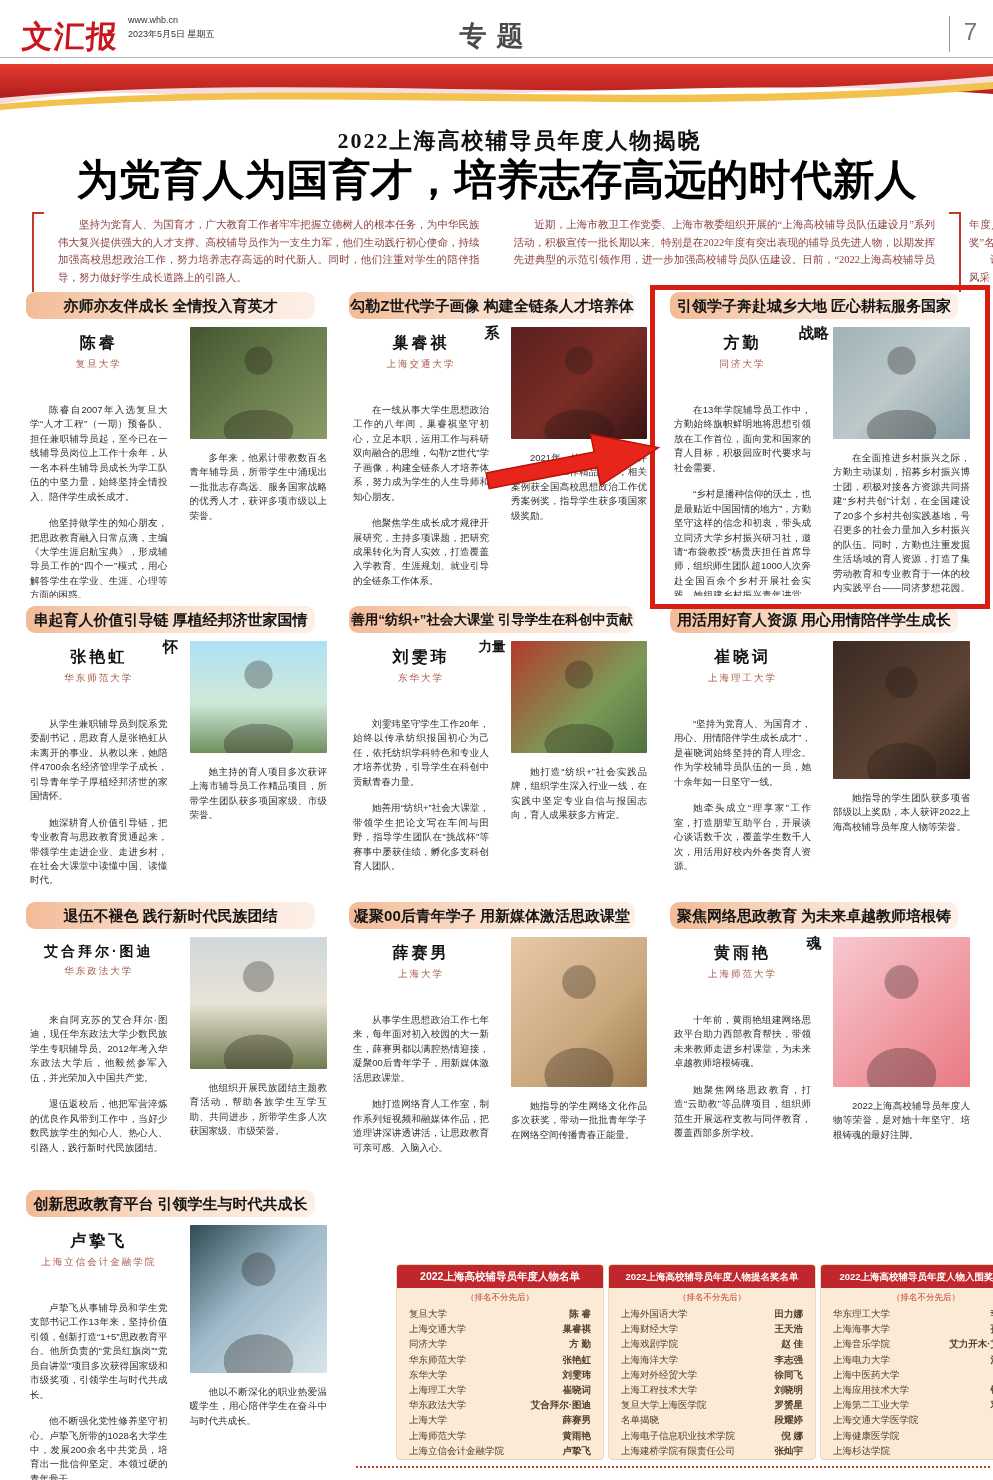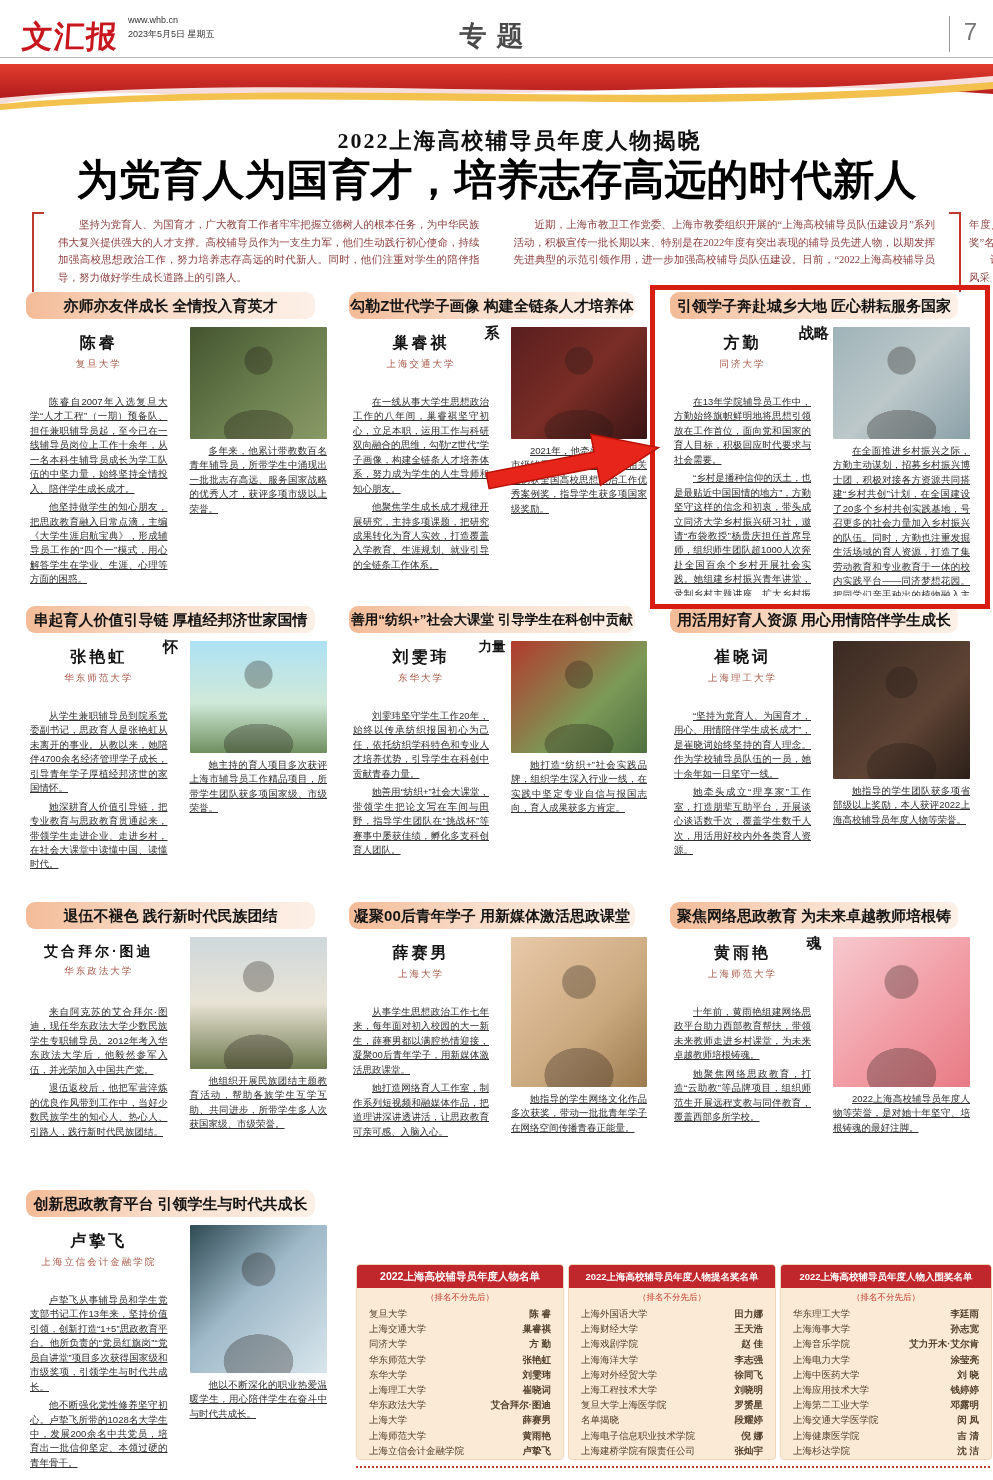--- a/index.html
+++ b/index.html
@@ -36,21 +36,21 @@
   .art{position:absolute;overflow:hidden;background:#fff;}
   .ahead{margin:0 20px 8px 4px;height:27px;line-height:27px;text-align:center;font-size:15px;font-weight:800;
          color:#141414;border-radius:9px;
          background:linear-gradient(90deg,#f3bb97 0%,#f9ddca 45%,#fdf0e7 100%);}
   .acols{display:flex;gap:22px;padding:0 8px;}
   .acol{flex:1;min-width:0;}
   .byline{height:58px;text-align:center;padding-top:6px;}
   .aname{font-size:16px;font-weight:800;color:#111;letter-spacing:3px;}
   .aschool{font-size:9.5px;color:#a85848;margin-top:4px;letter-spacing:2px;
            font-family:"Liberation Serif",serif;}
-  .atext{margin:4px 0 2px 0;font-size:9.5px;line-height:1.52;text-align:justify;text-indent:2em;color:#2e2e2e;text-decoration:underline;}
+  .atext{margin:12px 0 2px 0;font-size:9.5px;line-height:1.52;text-align:justify;text-indent:2em;color:#2e2e2e;}
   .photo{width:100%;height:112px;border-radius:1px;margin-bottom:5px;
          background-image:var(--sil),var(--bg);background-size:cover;}
   .photo{--sil:radial-gradient(circle at 50% 30%,rgba(30,22,18,.30) 13%,rgba(0,0,0,0) 14%),
               radial-gradient(ellipse 42% 30% at 50% 92%,rgba(30,22,18,.30) 60%,rgba(0,0,0,0) 61%);}
   .ph0{--bg:linear-gradient(135deg,#44552f,#6b7f4f 55%,#8a9a66);}
   .ph1{--bg:linear-gradient(135deg,#5a1f1f,#7a2d26 50%,#3a1515);}
   .ph2{--bg:linear-gradient(135deg,#9fb3b8,#bcc8ca 50%,#8aa0a8);}
   .ph3{--bg:linear-gradient(180deg,#aee1f5,#cfe9d8 55%,#6f8f5f);}
   .ph4{--bg:linear-gradient(135deg,#b23a2e,#7c9a57 60%,#4f7140);}
   .ph5{--bg:linear-gradient(135deg,#3a2a22,#5d4334 60%,#2c1f18);}
@@ -58,21 +58,21 @@
   .ph7{--bg:linear-gradient(135deg,#e8c9a8,#caa87e 60%,#9c7a4e);}
   .ph8{--bg:linear-gradient(135deg,#f6c9cf,#f2a0a8 50%,#e87a84);}
   .ph9{--bg:linear-gradient(135deg,#2e4a52,#9fb9c9 45%,#d8e6ec);}
   .a7 .photo,.a8 .photo{height:150px;} .a6 .photo{height:138px;} .a9 .photo{height:148px;}
   
   .hl-box{position:absolute;left:650px;top:285px;width:330px;height:314px;border:5px solid #d81e12;
           pointer-events:none;z-index:30;}
   .hl-arrow{position:absolute;left:484px;top:424px;width:180px;height:80px;z-index:31;pointer-events:none;}
   
   .lbox{position:absolute;top:1264px;width:206px;height:194px;background:#fbead6;
-        border:1px solid #eed7ba;border-radius:4px;overflow:hidden;}
+        border:1px solid #eed7ba;border-radius:4px;overflow:hidden;margin-left:40px;}
   .lhead{height:23px;line-height:23px;background:#c0272d;color:#fff;text-align:center;
          font-size:10.5px;font-weight:800;letter-spacing:0px;}
   .lnote{text-align:center;font-size:8.5px;color:#c0392b;margin:4px 0 2px 0;
          font-family:"Liberation Serif",serif;}
   .lrows{padding:0 12px;}
   .lrow{display:flex;justify-content:space-between;font-size:9.5px;line-height:15.2px;color:#54402e;}
   .lschool{white-space:nowrap;overflow:hidden;} .lname{white-space:nowrap;margin-left:6px;font-weight:600;}
   .dotline{position:absolute;left:356px;top:1466px;width:634px;border-top:2px dotted #c0392b;}
 </style>
 </head>

